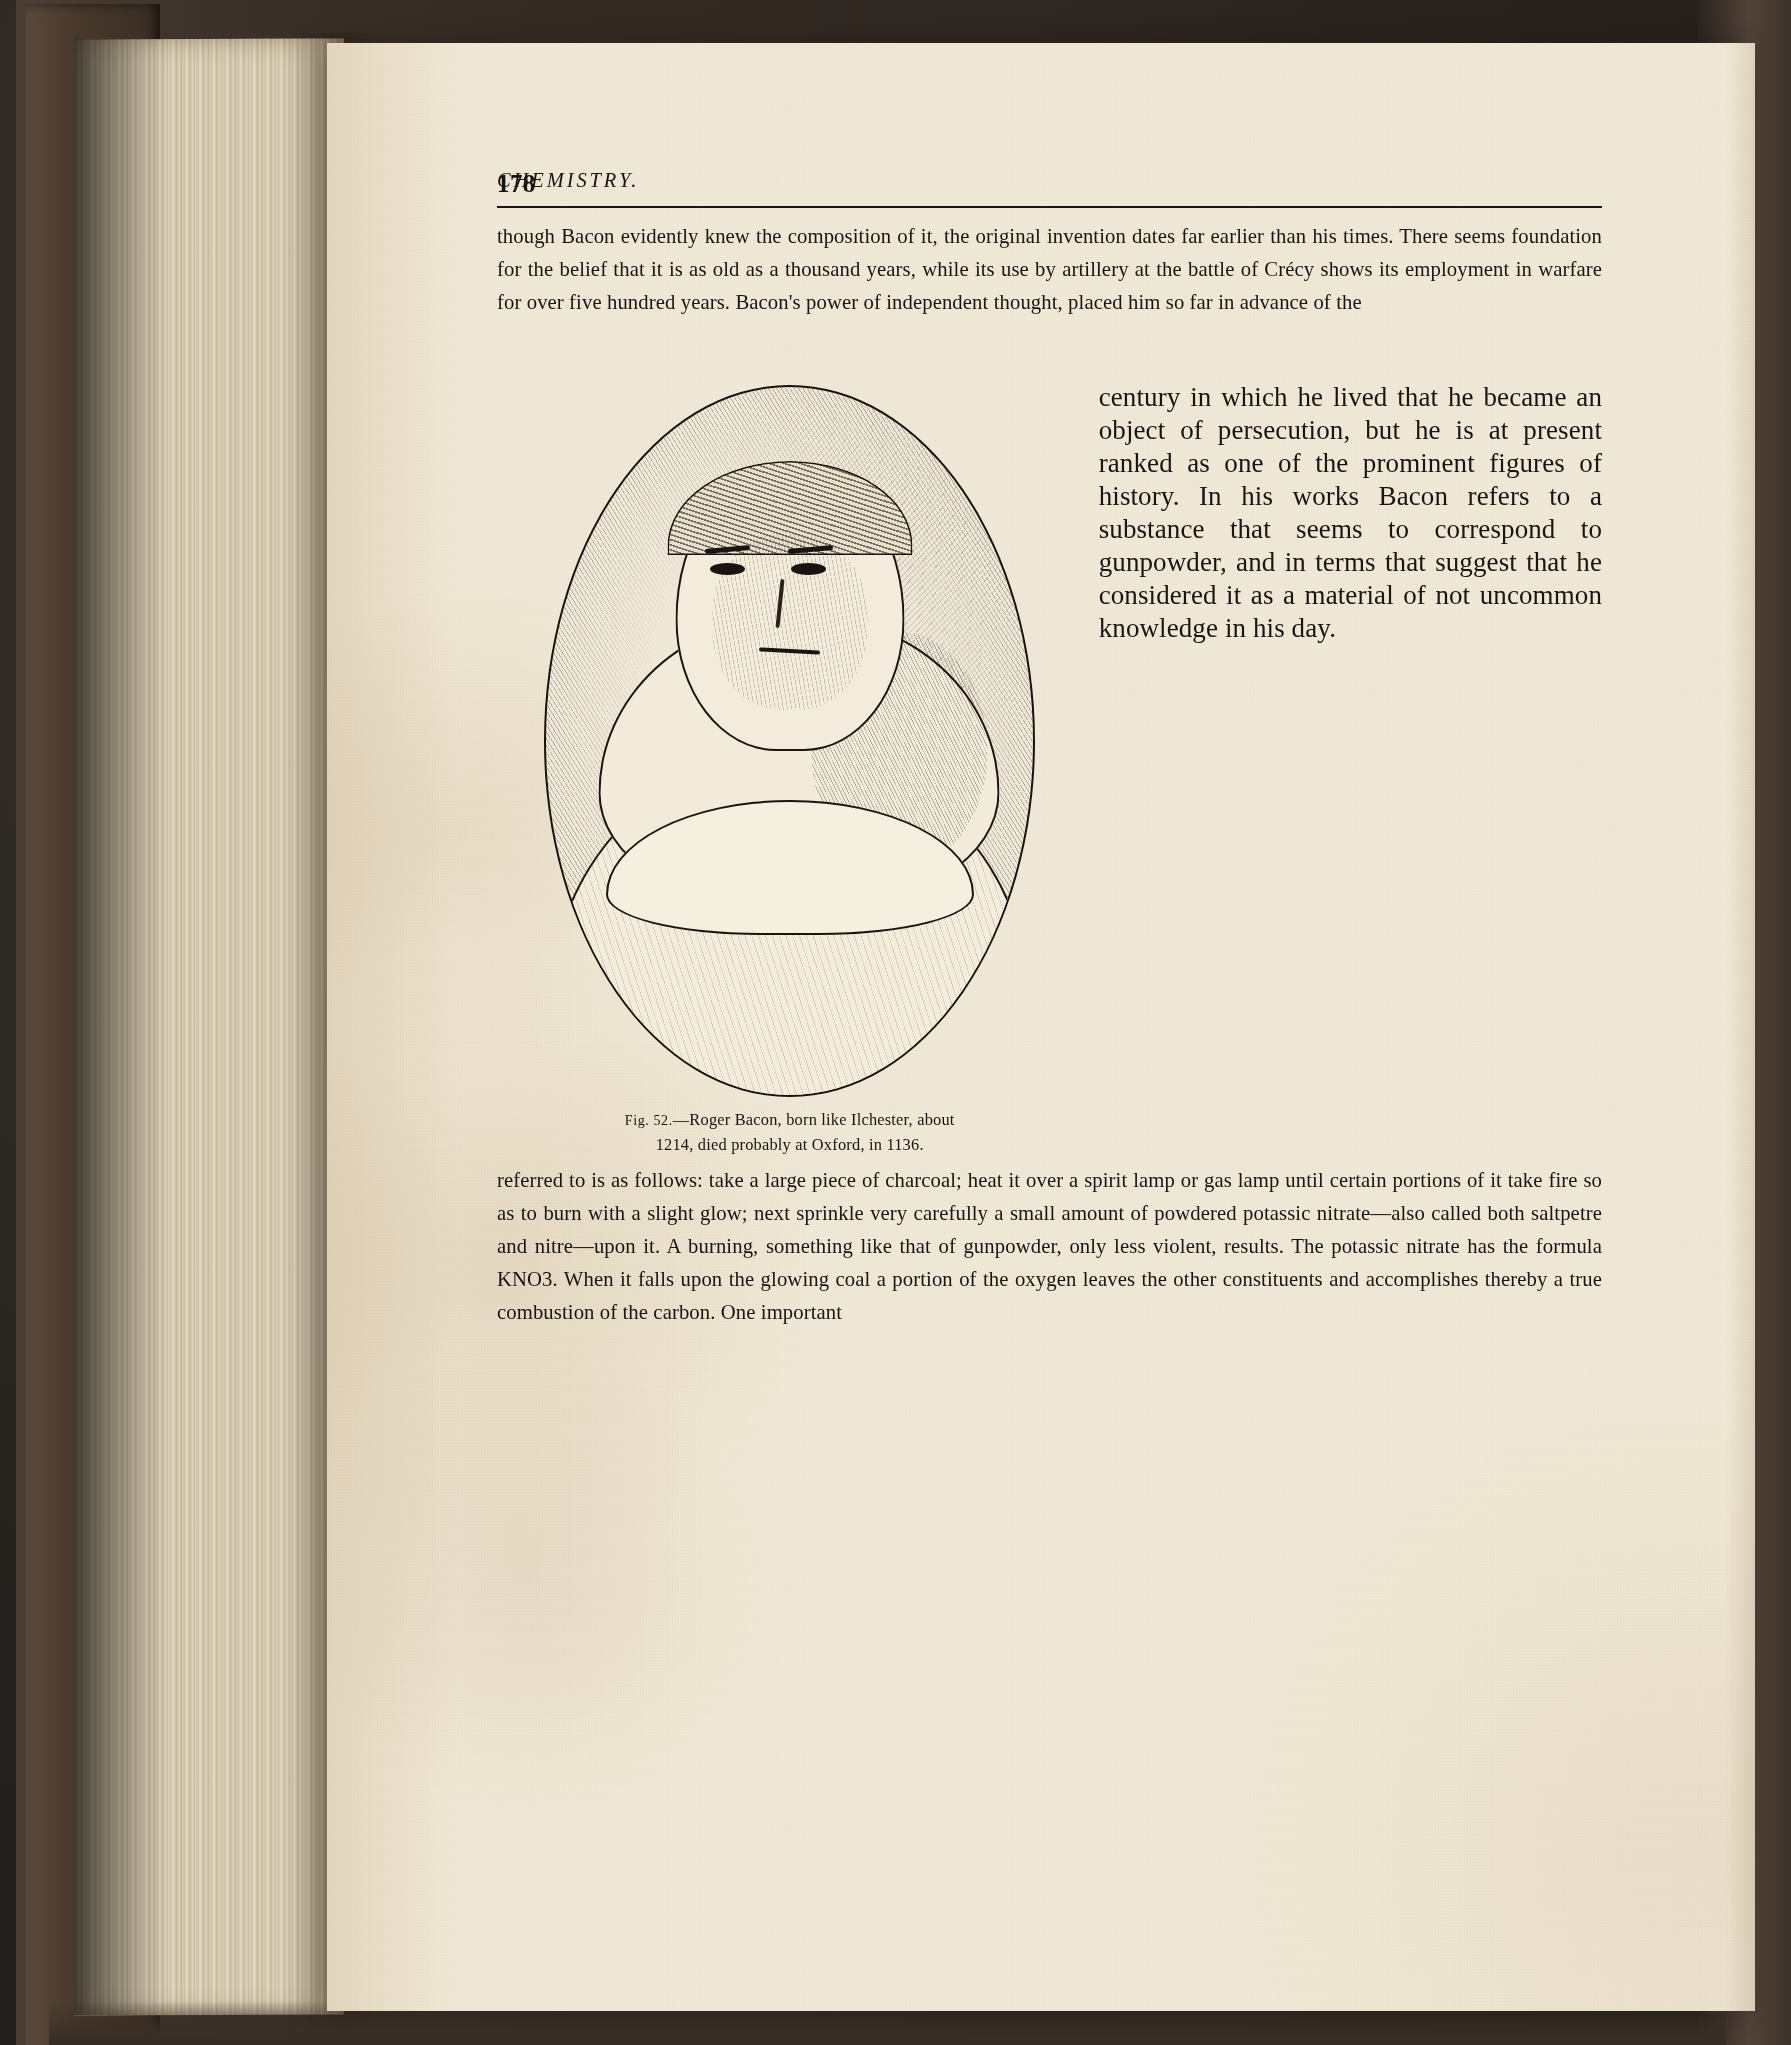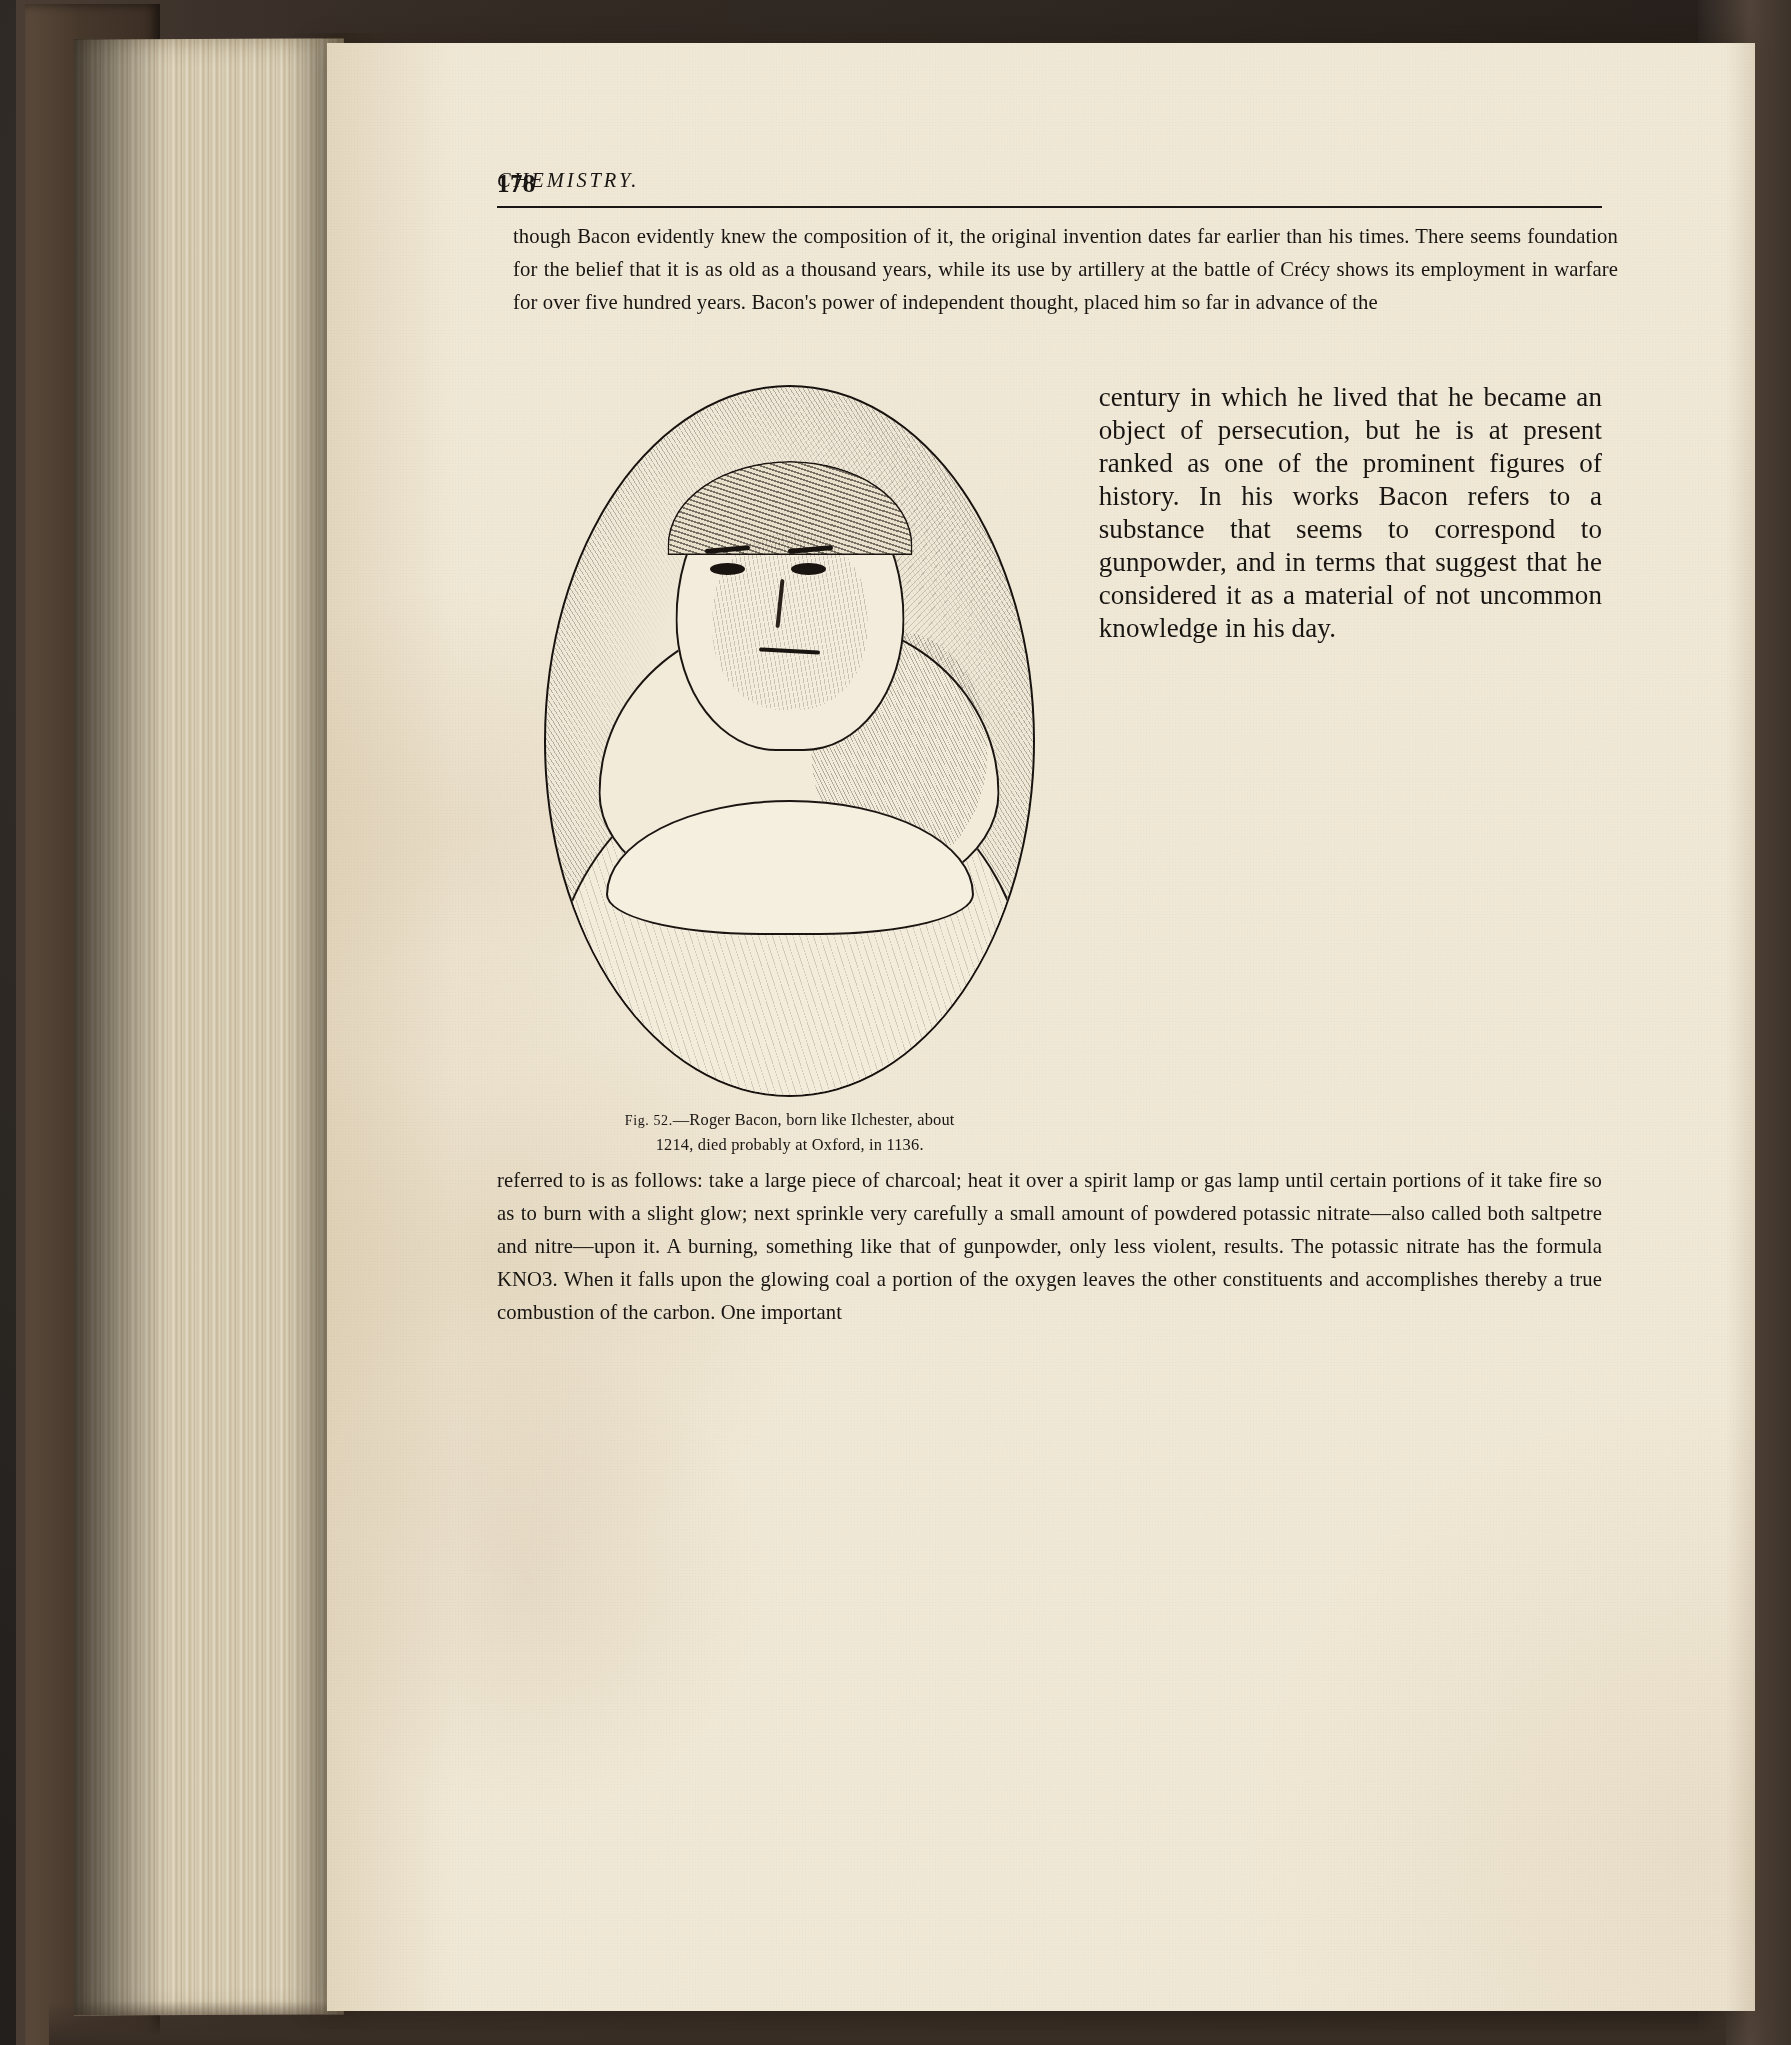--- a/index.html
+++ b/index.html
@@ -175,21 +175,21 @@
     font-size: 20.7px;
     line-height: 33px;
     text-align: justify;
     text-justify: inter-word;
     letter-spacing: 0.1px;
   }
   .indent { text-indent: 22px; }
 
   .top-para {
     position: absolute;
-    left: 16px;
+    left: 0;
     top: 54px;
     width: 1105px;
   }
 
   
   .midsection {
     position: absolute;
     left: 0;
     top: 215px;
     width: 1105px;

